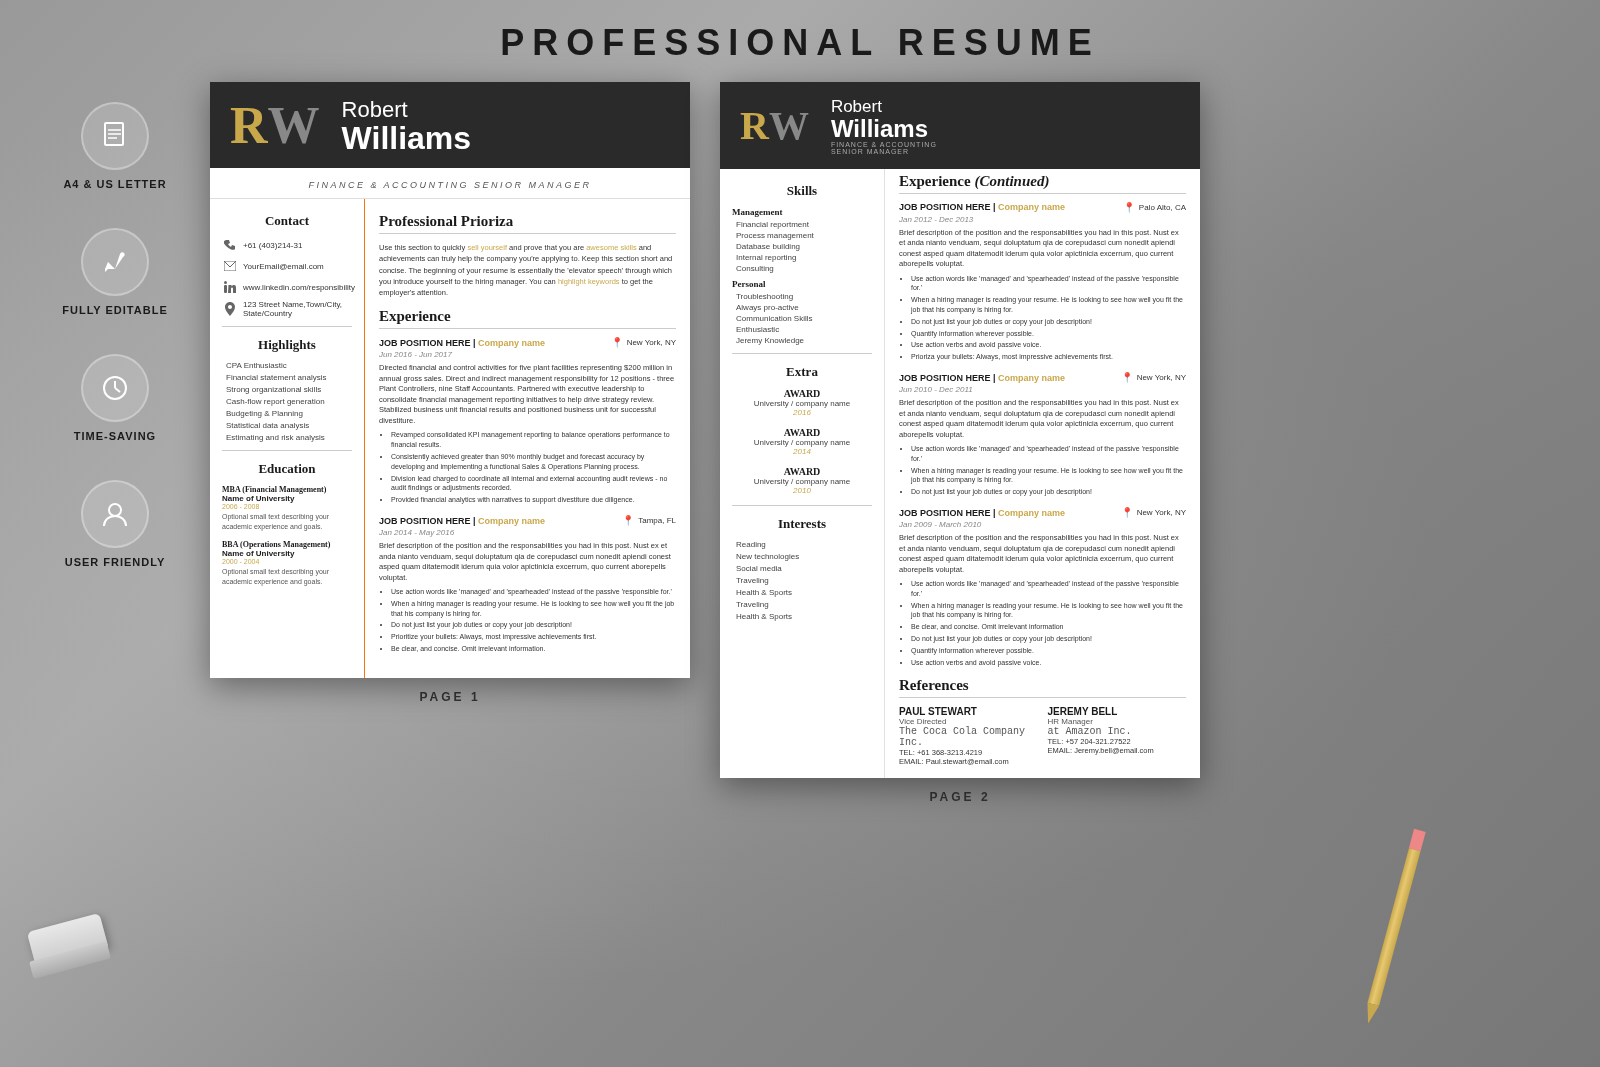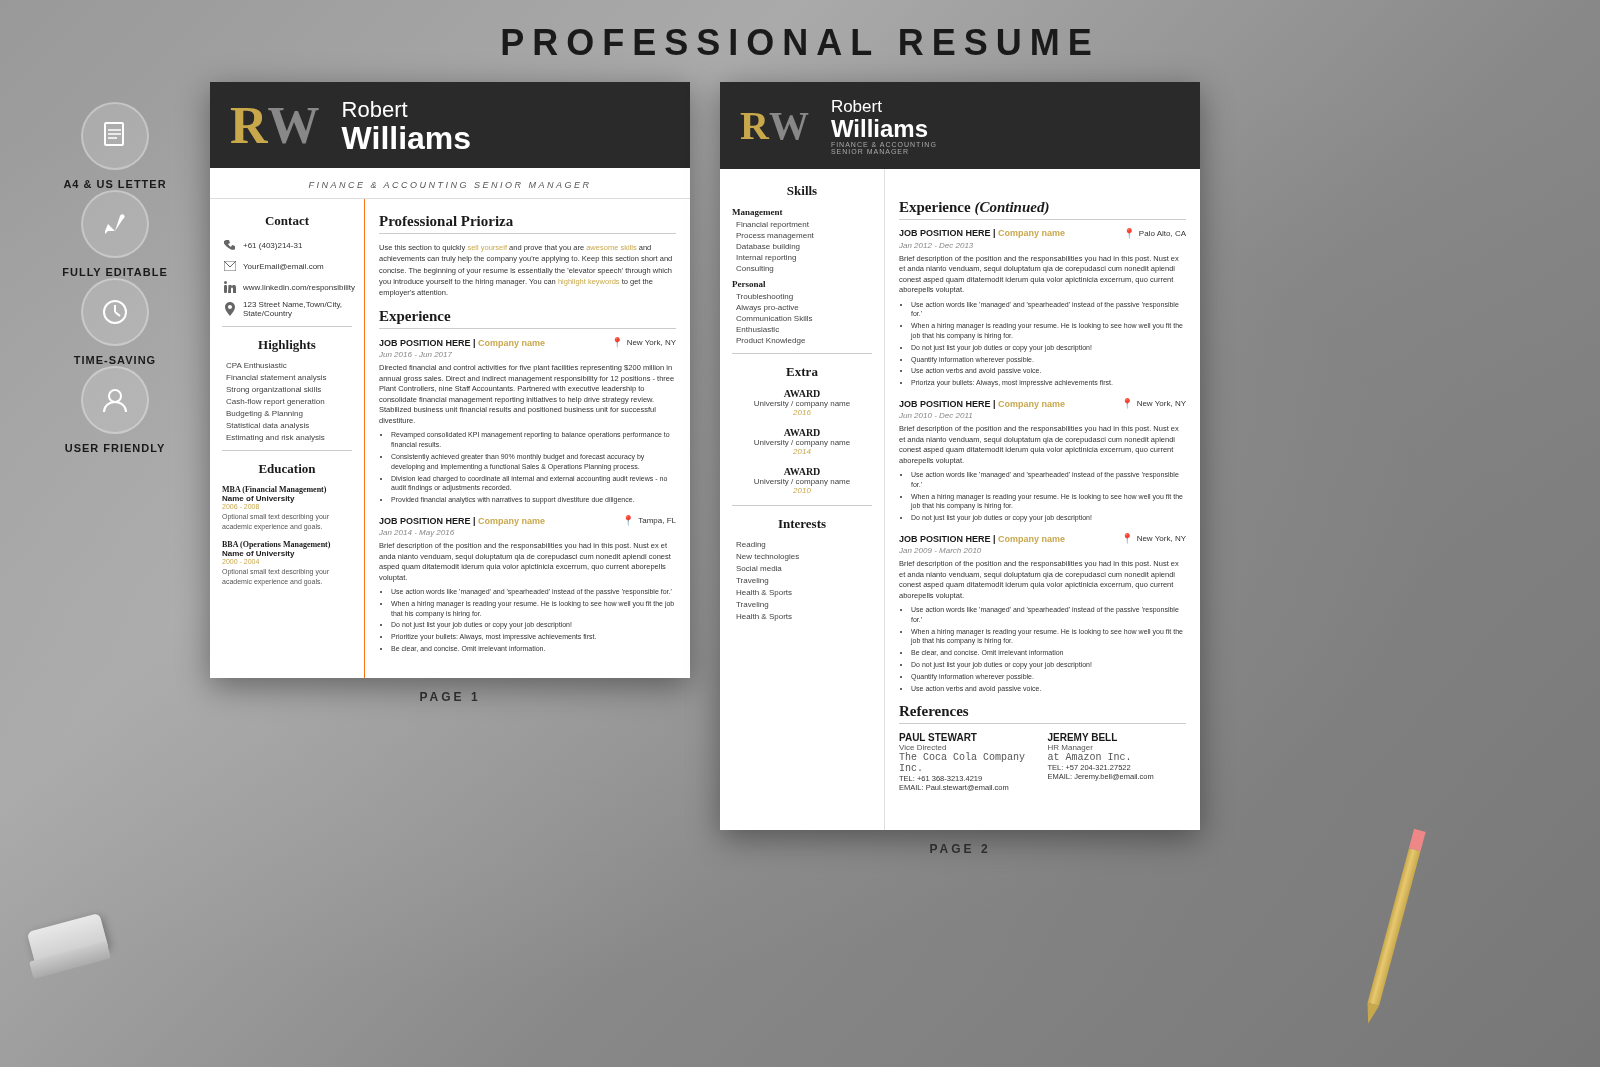--- a/index.html
+++ b/index.html
@@ -47,20 +47,21 @@
       padding: 0 60px;
       position: relative;
       z-index: 10;
     }
 
     
     .left-icons {
       display: flex;
       flex-direction: column;
       align-items: center;
+      gap: 38px;
       padding-top: 20px;
       width: 110px;
       flex-shrink: 0;
     }
 
     .icon-item {
       display: flex;
       flex-direction: column;
       align-items: center;
       gap: 8px;
@@ -430,21 +431,21 @@
     .interest-item {
       font-size: 8px;
       color: #444;
       font-family: Arial, sans-serif;
       margin-bottom: 3px;
       padding-left: 4px;
     }
 
     .page2-main {
       flex: 1;
-      padding: 30px 14px;
+      padding: 4px 14px;
       overflow: hidden;
     }
 
     .reference-entry {
       margin-bottom: 8px;
     }
 
     .ref-name {
       font-size: 10px;
       font-weight: 700;
@@ -773,21 +774,21 @@
             <div class="skill-item">Process management</div>
             <div class="skill-item">Database building</div>
             <div class="skill-item">Internal reporting</div>
             <div class="skill-item">Consulting</div>
 
             <div class="skills-category" style="margin-top:6px;">Personal</div>
             <div class="skill-item">Troubleshooting</div>
             <div class="skill-item">Always pro-active</div>
             <div class="skill-item">Communication Skills</div>
             <div class="skill-item">Enthusiastic</div>
-            <div class="skill-item">Product Knowledge</div>
+            <div class="skill-item">Jeremy Knowledge</div>
 
             <div class="sidebar-divider"></div>
 
             <div class="sidebar-section-title">Extra</div>
 
             <div class="award-entry">
               <div class="award-title">AWARD</div>
               <div class="award-company">University / company name</div>
               <div class="award-year">2016</div>
             </div>

